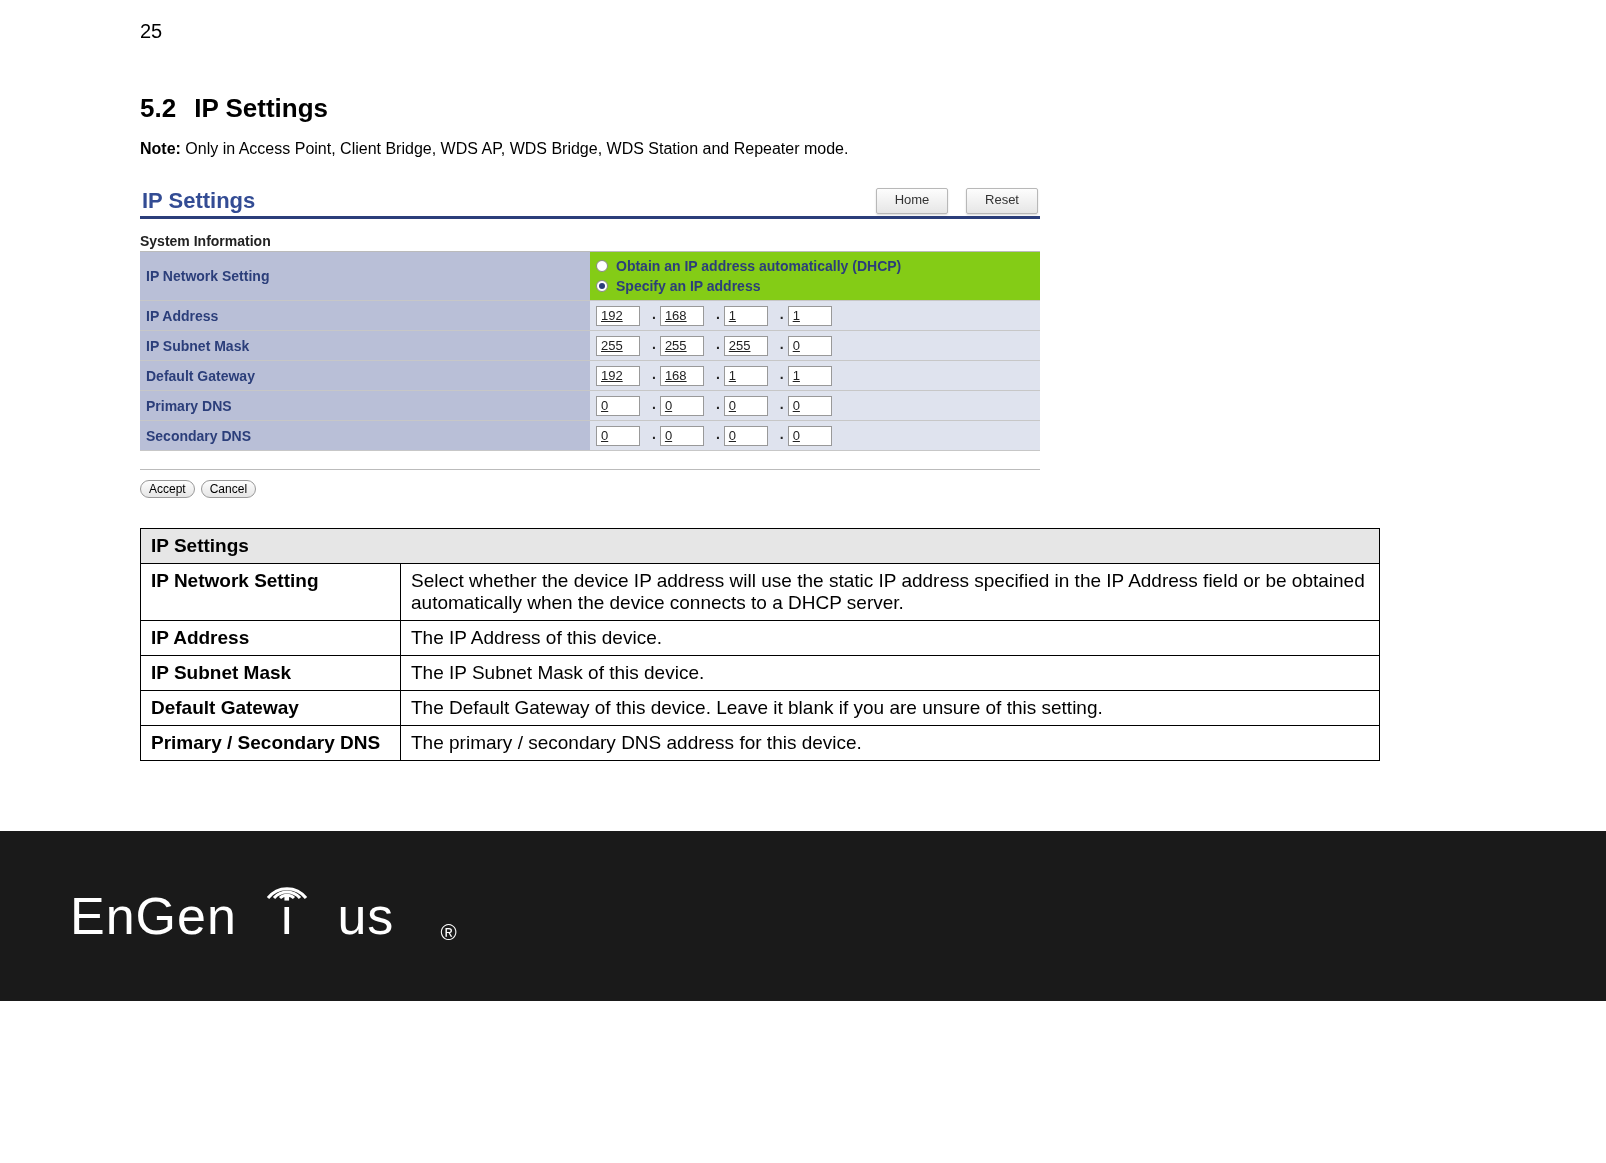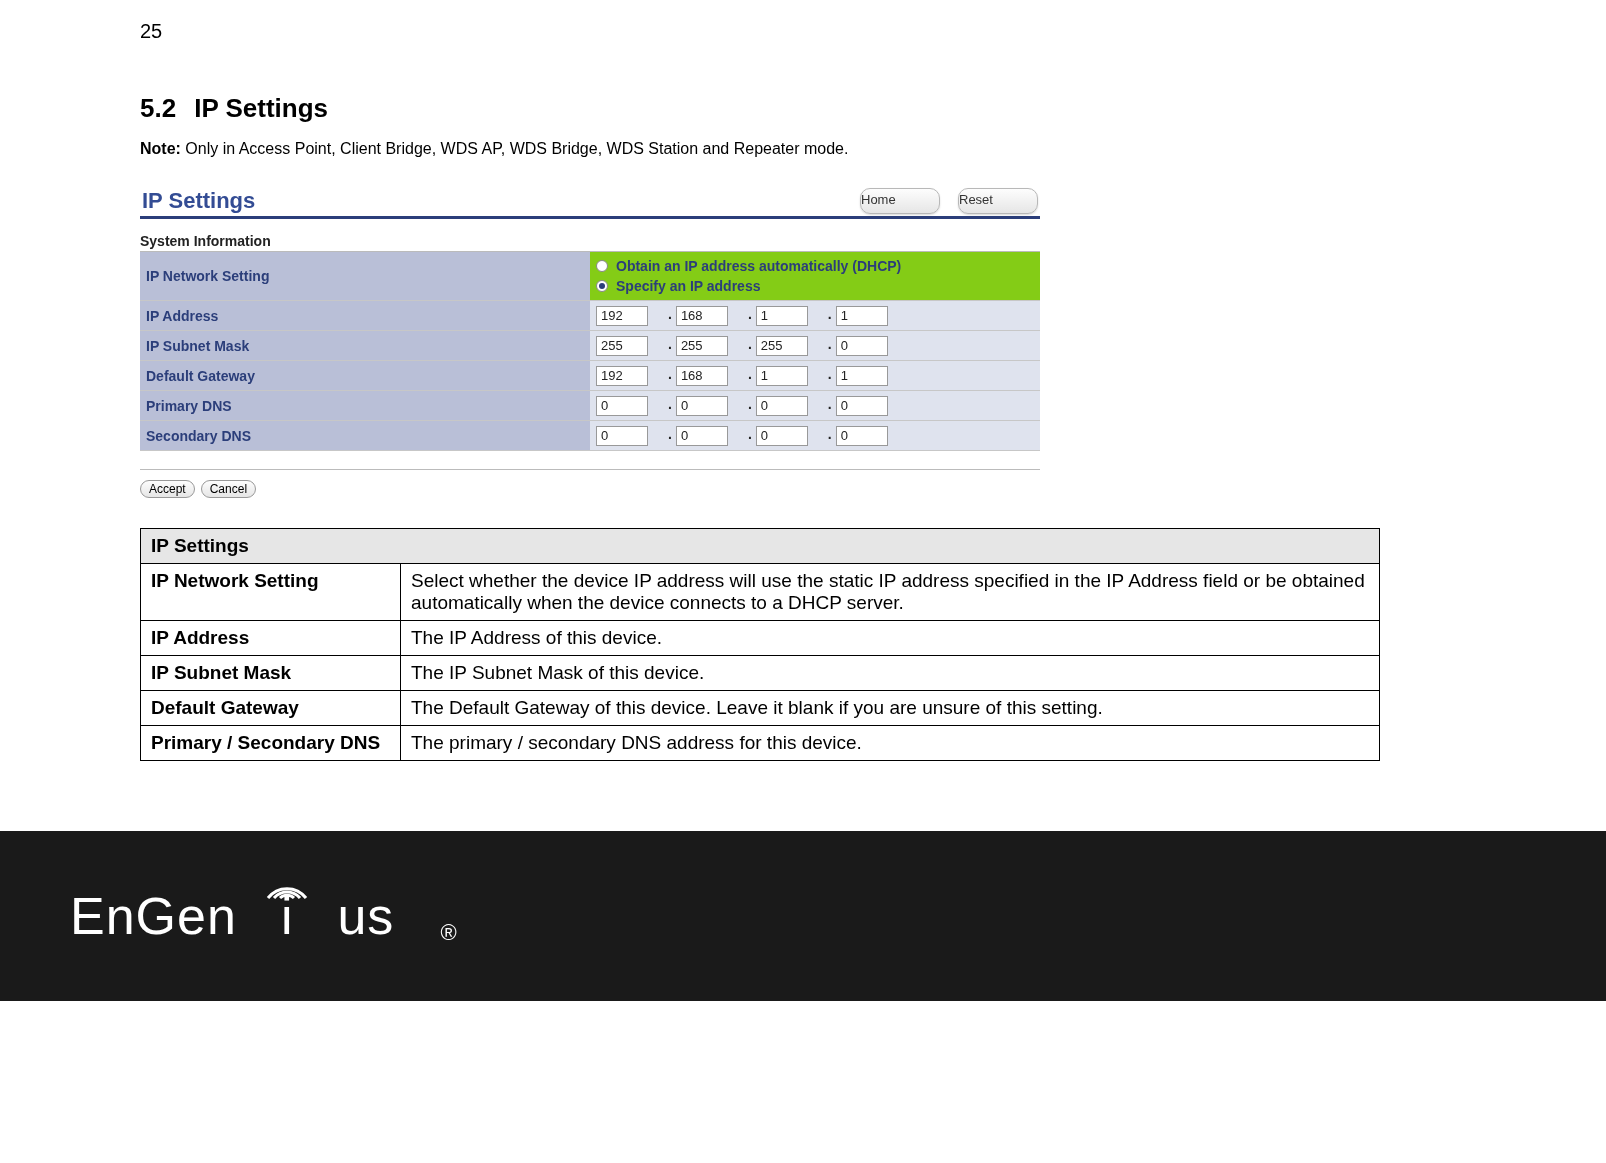--- a/index.html
+++ b/index.html
@@ -47,27 +47,28 @@
       margin-bottom: 14px;
     }
     .ui-title {
       font-family: Verdana, Arial, sans-serif;
       font-size: 22px;
       font-weight: bold;
       color: #334c94;
     }
     .ui-header-buttons { display: flex; gap: 18px; }
     .btn-hdr {
-      width: 80px;
+      width: 72px;
       height: 26px;
       font-size: 13px;
+      text-align: center;
       line-height: 22px;
       background: linear-gradient(#fdfdfd, #e6e6e6);
       border: 1px solid #b8b8b8;
-      border-radius: 10px;
+      border-radius: 2px;
       color: #333;
       box-shadow: 0 1px 2px rgba(0,0,0,.15);
     }
     .sys-info-label {
       font-size: 14px;
       font-weight: bold;
       color: #222;
       border-bottom: 1px solid #bbb;
       padding-bottom: 2px;
       margin-bottom: 0;
@@ -105,29 +106,30 @@
     .radio-dot {
       width: 12px; height: 12px; border-radius: 50%;
       background: #fff; border: 1px solid #888;
       display: inline-flex; align-items: center; justify-content: center;
     }
     .radio-dot.selected::after {
       content: ""; width: 6px; height: 6px; border-radius: 50%; background: #2b3e7a;
     }
     .octet {
       display: inline-block;
-      width: 52px;
+      width: 44px;
       height: 20px;
       background: #fff;
       border: 1px solid #999;
       font-size: 13px;
       line-height: 18px;
       padding-left: 4px;
-      margin-right: 20px;
+      margin-right: 12px;
       vertical-align: middle;
+      text-decoration: underline;
     }
     .dot-sep { font-weight: bold; margin: 0 4px 0 0; }
     .ui-footer-buttons {
       border-top: 1px solid #bbb;
       margin-top: 18px;
       padding-top: 10px;
       display: flex; gap: 6px;
     }
     .btn-small {
       font-size: 12px;

